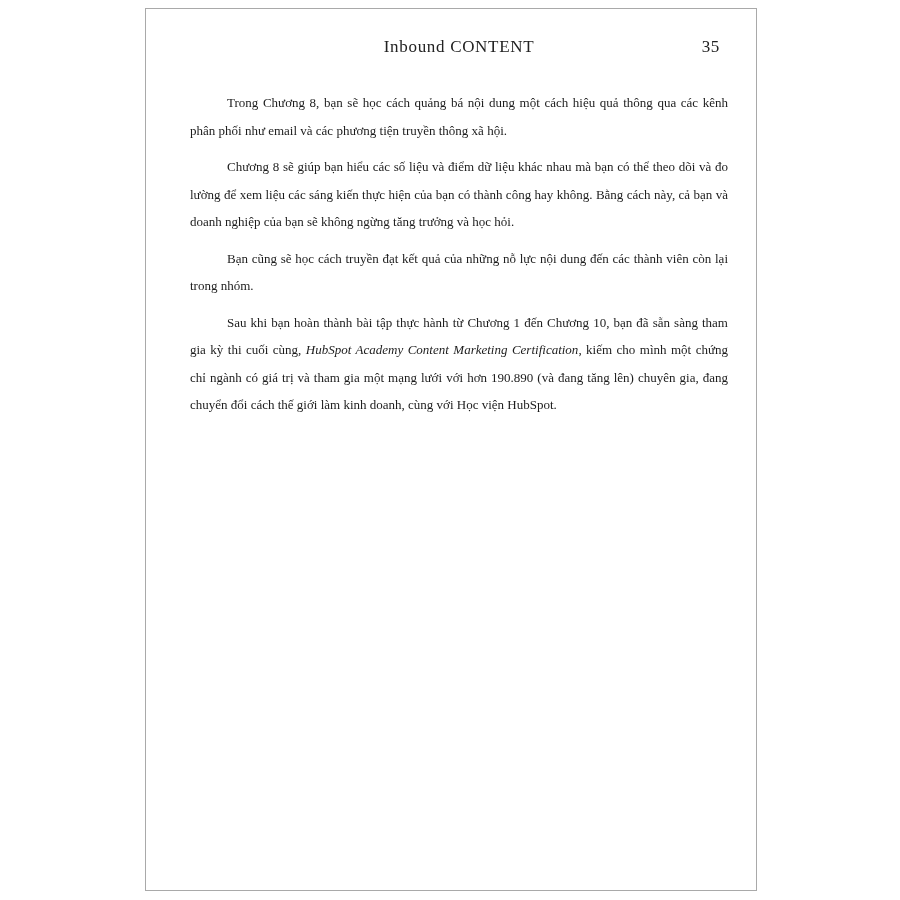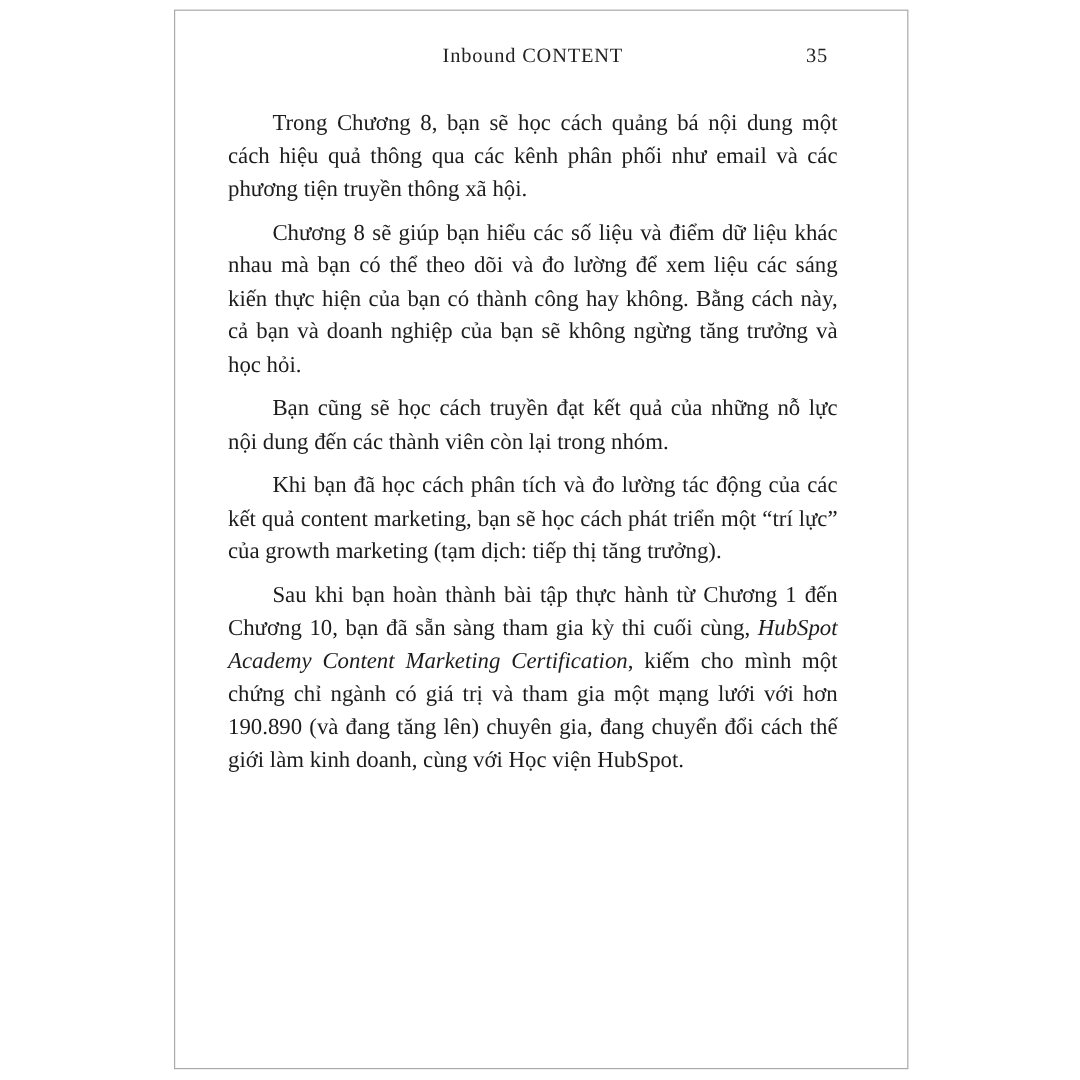--- a/index.html
+++ b/index.html
@@ -16,42 +16,42 @@
   }
   .page {
     position: absolute;
     left: 145px;
     top: 8px;
     width: 612px;
     height: 883px;
     box-sizing: border-box;
     background: #ffffff;
     border: 1px solid #a9a9a9;
-    padding: 28px 58px 0 44px;
+    padding: 28px 28px 0 44px;
     overflow: hidden;
   }
   .page-header {
     position: relative;
     height: 24px;
     font-size: 17px;
     letter-spacing: 0.04em;
     color: #222222;
     text-align: center;
   }
   .running-title {
     display: inline-block;
   }
   .page-number {
     position: absolute;
     right: 8px;
     top: 0;
   }
   .page-body {
     margin-top: 28px;
-    font-size: 19px;
+    font-size: 13px;
     line-height: 27.5px;
     color: #1c1c1c;
     text-align: justify;
     text-justify: inter-word;
   }
   .page-body p {
     margin: 0 0 9px 0;
     text-indent: 37px;
   }
   .page-body em {
@@ -71,21 +71,20 @@
 
     <div class="page-body">
 
       <p><span>Trong Chương 8, bạn sẽ học cách quảng bá nội dung một cách hiệu quả thông qua các kênh phân phối như email và các phương tiện truyền thông xã hội.</span></p>
 
 
       <p><span>Chương 8 sẽ giúp bạn hiểu các số liệu và điểm dữ liệu khác nhau mà bạn có thể theo dõi và đo lường để xem liệu các sáng kiến thực hiện của bạn có thành công hay không. Bằng cách này, cả bạn và doanh nghiệp của bạn sẽ không ngừng tăng trưởng và học hỏi.</span></p>
 
       <p><span>Bạn cũng sẽ học cách truyền đạt kết quả của những nỗ lực nội dung đến các thành viên còn lại trong nhóm.</span></p>
 
-      <p><span>Khi bạn đã học cách phân tích và đo lường tác động của các kết quả content marketing, bạn sẽ học cách phát triển một “trí lực” của growth marketing (tạm dịch: tiếp thị tăng trưởng).</span></p>
 
 
       <p><span>Sau khi bạn hoàn thành bài tập thực hành từ Chương 1 đến Chương 10, bạn đã sẵn sàng tham gia kỳ thi cuối cùng, </span><em>HubSpot Academy Content Marketing Certification</em><span>, kiếm cho mình một chứng chỉ ngành có giá trị và tham gia một mạng lưới với hơn 190.890 (và đang tăng lên) chuyên gia, đang chuyển đổi cách thế giới làm kinh doanh, cùng với Học viện HubSpot.</span></p>
 
 
     </div>
   </div>
 </div>
 
 </body></html>

